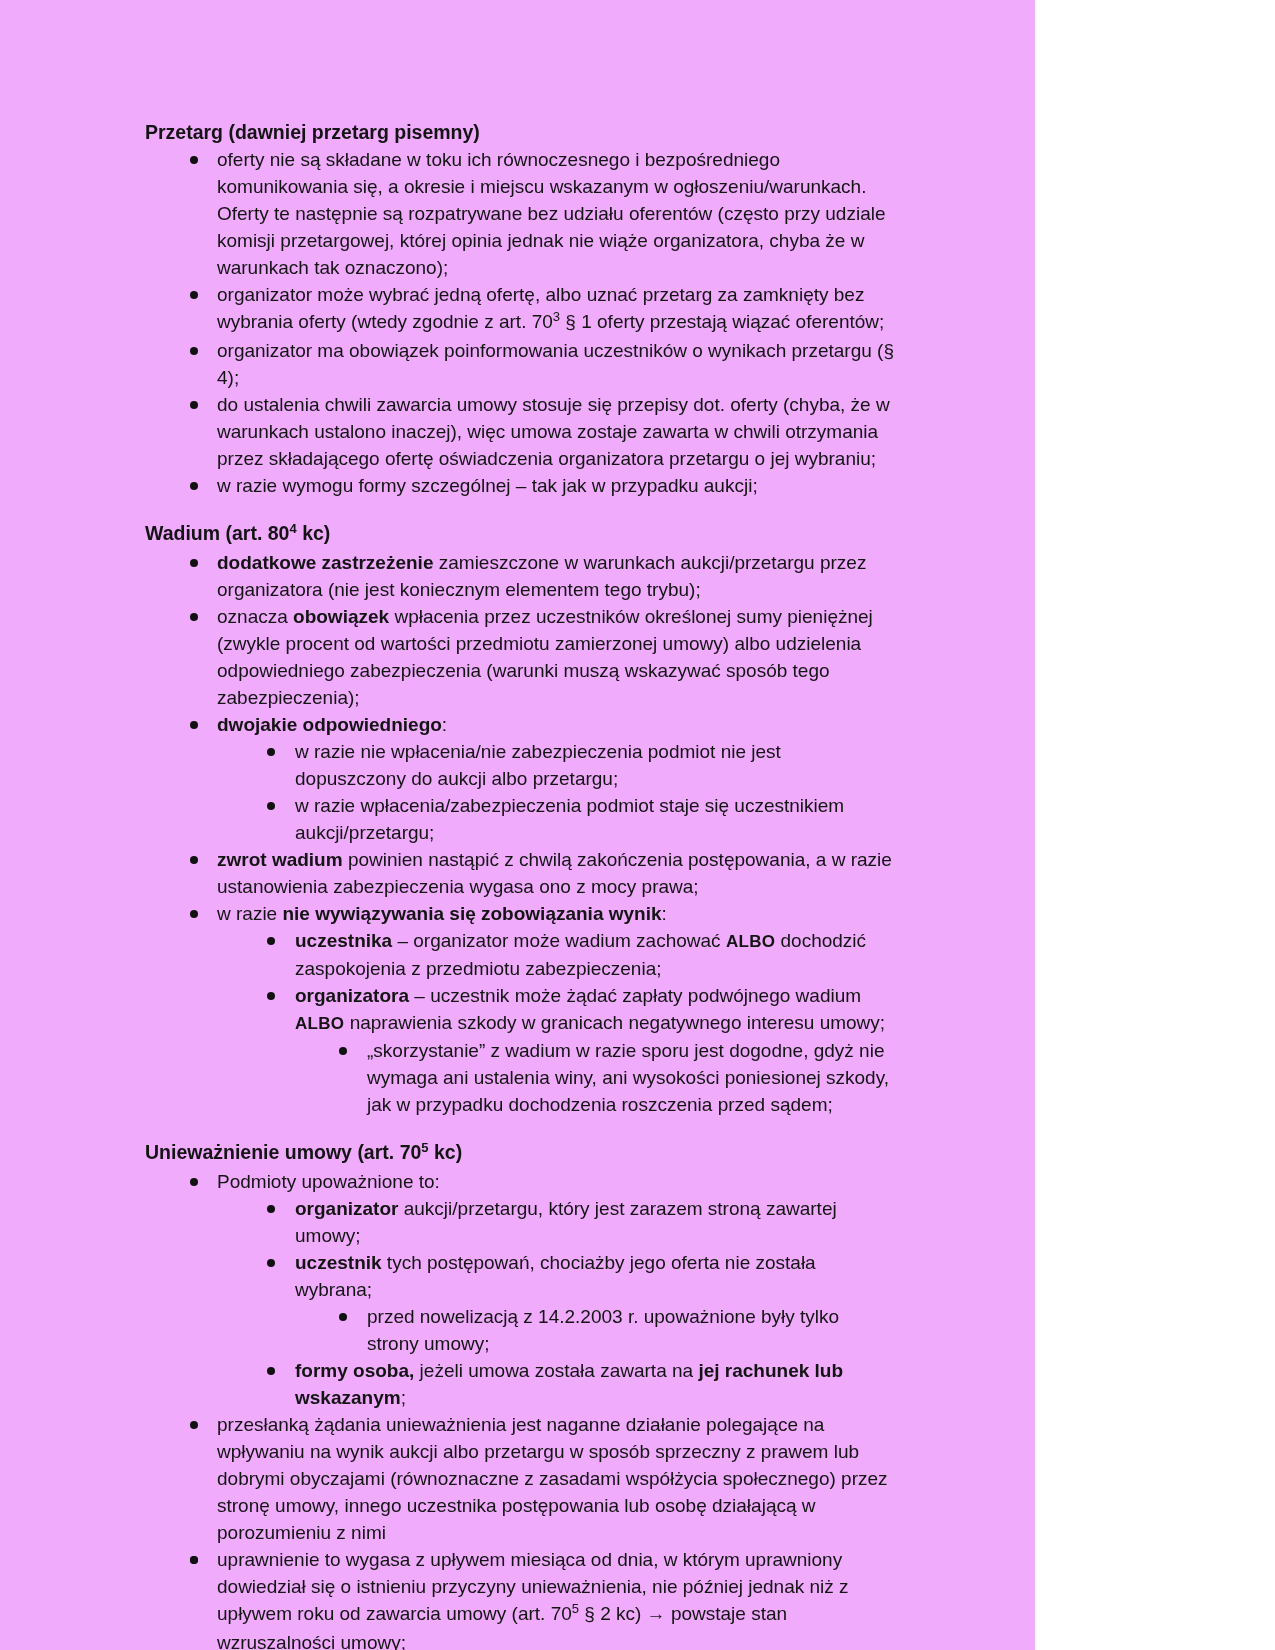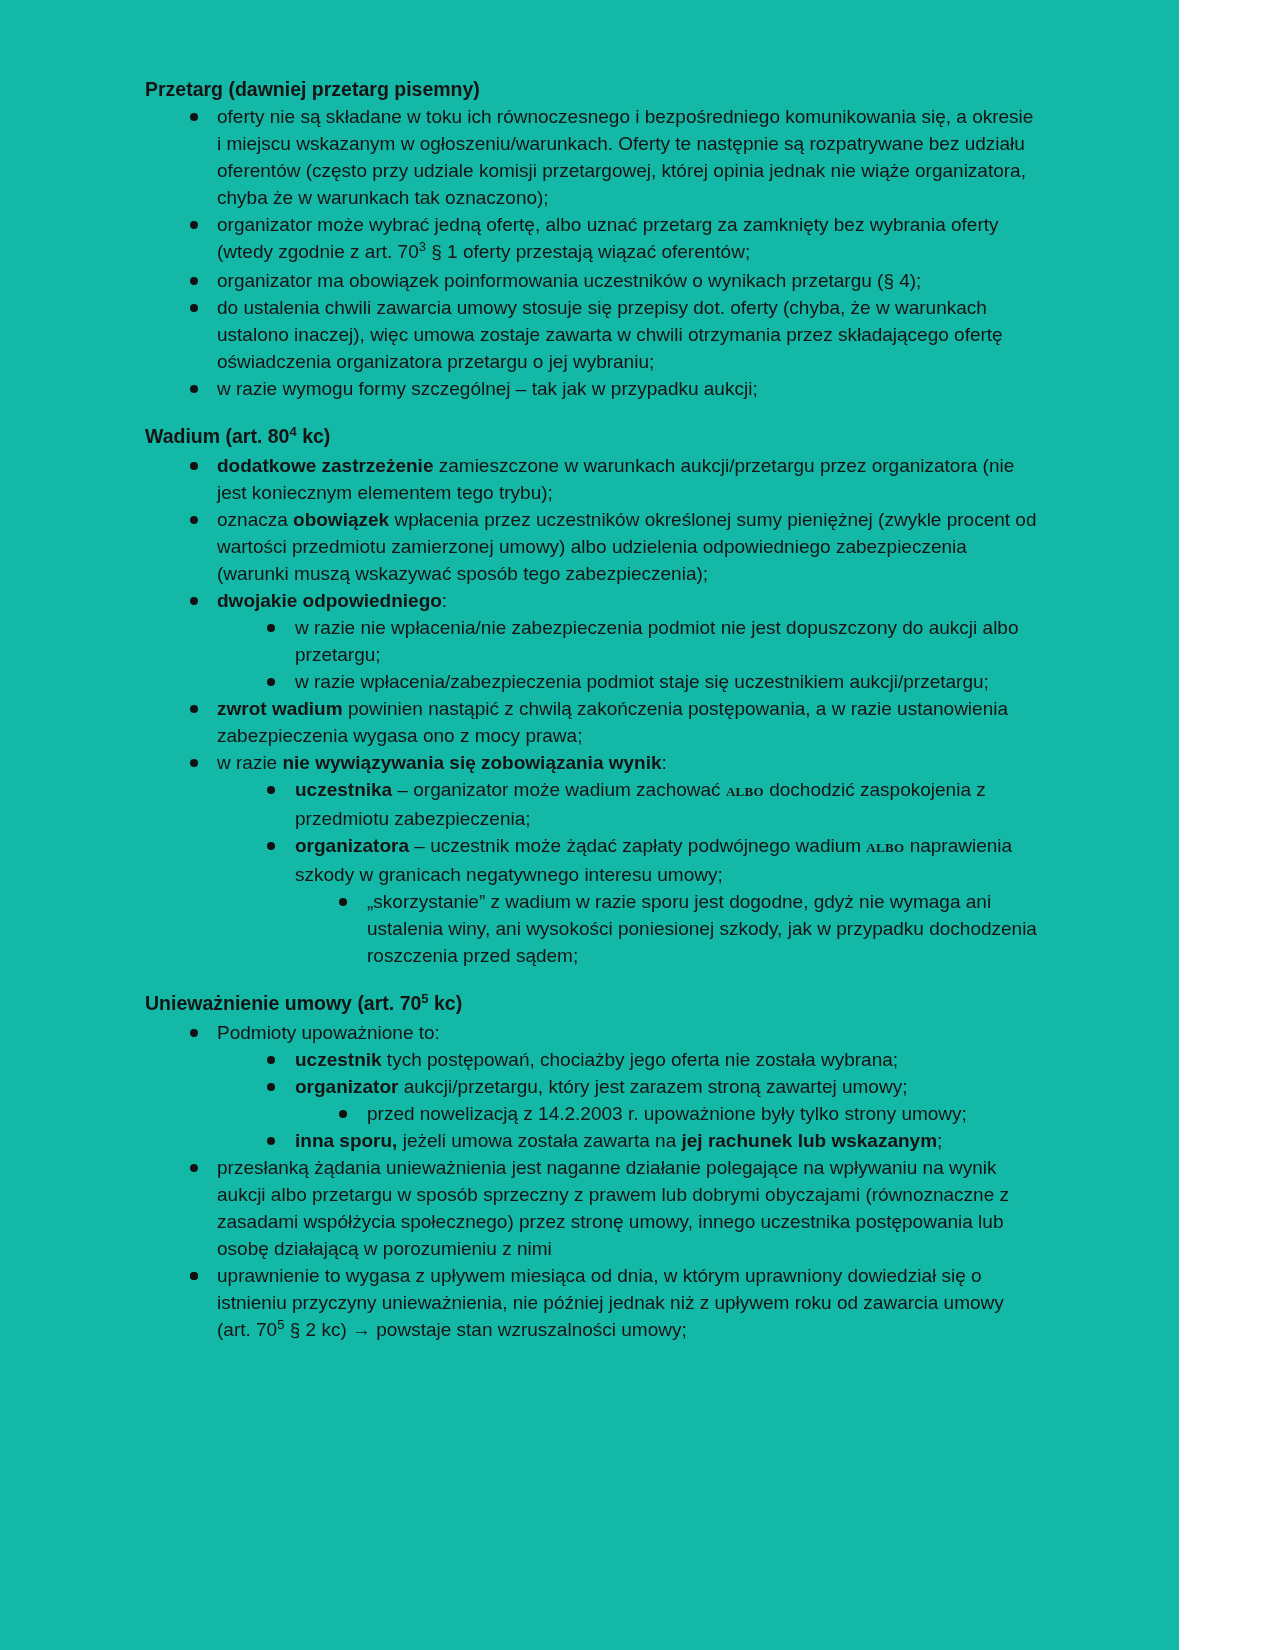--- a/index.html
+++ b/index.html
@@ -1,22 +1,22 @@
 <!DOCTYPE html>
 <html lang="pl"><head>
 <meta charset="utf-8">
 <style>
   html, body { margin: 0; padding: 0; background: #ffffff; }
   .page {
     position: relative;
-    width: 1179px;
+    width: 1035px;
     height: 1650px;
     box-sizing: border-box;
-    background: #14b8a6;
-    padding: 76px 140px 40px 145px;
+    background: #f0abfc;
+    padding: 119px 140px 40px 145px;
     font-family: "Liberation Sans", sans-serif;
     font-size: 19px;
     line-height: 27px;
     color: #141414;
     overflow: hidden;
   }
   .heading {
     font-weight: bold;
     font-size: 19.5px;
   }
@@ -30,21 +30,21 @@
     width: 8px; height: 8px;
     border-radius: 50%;
     background: #111;
     top: 10px;
   }
   .level1 .dot { left: 45px; }
   .level2 .dot { left: 122px; }
   .level3 .dot { left: 194px; }
   .b { font-weight: bold; }
   .sup { font-size: 13px; position: relative; top: -7px; }
-  .sc { font-weight: bold; font-size: 13px; letter-spacing: .3px; font-family: Liberation Serif, serif; }
+  .sc { font-weight: bold; font-size: 17px; letter-spacing: .3px; }
 </style>
 </head>
 <body>
 
 <div class="page">
   <div>
       <div class="heading"><span>Przetarg (dawniej przetarg pisemny)</span></div>
       <div class="item level1"><span class="dot"></span><span class="txt"><span>oferty nie są składane w toku ich równoczesnego i bezpośredniego komunikowania się, a okresie i miejscu wskazanym w ogłoszeniu/warunkach. Oferty te następnie są rozpatrywane bez udziału oferentów (często przy udziale komisji przetargowej, której opinia jednak nie wiąże organizatora, chyba że w warunkach tak oznaczono);</span></span></div>
       <div class="item level1"><span class="dot"></span><span class="txt"><span>organizator może wybrać jedną ofertę, albo uznać przetarg za zamknięty bez wybrania oferty (wtedy zgodnie z art. 70</span><span class="sup">3</span><span> § 1 oferty przestają wiązać oferentów;</span></span></div>
       <div class="item level1"><span class="dot"></span><span class="txt"><span>organizator ma obowiązek poinformowania uczestników o wynikach przetargu (§ 4);</span></span></div>
@@ -56,21 +56,21 @@
       <div class="item level1"><span class="dot"></span><span class="txt"><span class="b">dwojakie odpowiedniego</span><span>:</span></span></div>
       <div class="item level2"><span class="dot"></span><span class="txt"><span>w razie nie wpłacenia/nie zabezpieczenia podmiot nie jest dopuszczony do aukcji albo przetargu;</span></span></div>
       <div class="item level2"><span class="dot"></span><span class="txt"><span>w razie wpłacenia/zabezpieczenia podmiot staje się uczestnikiem aukcji/przetargu;</span></span></div>
       <div class="item level1"><span class="dot"></span><span class="txt"><span class="b">zwrot wadium</span><span> powinien nastąpić z chwilą zakończenia postępowania, a w razie ustanowienia zabezpieczenia wygasa ono z mocy prawa;</span></span></div>
       <div class="item level1"><span class="dot"></span><span class="txt"><span>w razie </span><span class="b">nie wywiązywania się zobowiązania wynik</span><span>:</span></span></div>
       <div class="item level2"><span class="dot"></span><span class="txt"><span class="b">uczestnika</span><span> – organizator może wadium zachować </span><span class="sc">ALBO</span><span> dochodzić zaspokojenia z przedmiotu zabezpieczenia;</span></span></div>
       <div class="item level2"><span class="dot"></span><span class="txt"><span class="b">organizatora</span><span> – uczestnik może żądać zapłaty podwójnego wadium </span><span class="sc">ALBO</span><span> naprawienia szkody w granicach negatywnego interesu umowy;</span></span></div>
       <div class="item level3"><span class="dot"></span><span class="txt"><span>„skorzystanie” z wadium w razie sporu jest dogodne, gdyż nie wymaga ani ustalenia winy, ani wysokości poniesionej szkody, jak w przypadku dochodzenia roszczenia przed sądem;</span></span></div>
       <div class="heading gap"><span>Unieważnienie umowy (art. 70</span><span class="sup">5</span><span> kc)</span></div>
       <div class="item level1"><span class="dot"></span><span class="txt"><span>Podmioty upoważnione to:</span></span></div>
+      <div class="item level2"><span class="dot"></span><span class="txt"><span class="b">organizator</span><span> aukcji/przetargu, który jest zarazem stroną zawartej umowy;</span></span></div>
       <div class="item level2"><span class="dot"></span><span class="txt"><span class="b">uczestnik</span><span> tych postępowań, chociażby jego oferta nie została wybrana;</span></span></div>
-      <div class="item level2"><span class="dot"></span><span class="txt"><span class="b">organizator</span><span> aukcji/przetargu, który jest zarazem stroną zawartej umowy;</span></span></div>
       <div class="item level3"><span class="dot"></span><span class="txt"><span>przed nowelizacją z 14.2.2003 r. upoważnione były tylko strony umowy;</span></span></div>
-      <div class="item level2"><span class="dot"></span><span class="txt"><span class="b">inna sporu,</span><span> jeżeli umowa została zawarta na </span><span class="b">jej rachunek lub wskazanym</span><span>;</span></span></div>
+      <div class="item level2"><span class="dot"></span><span class="txt"><span class="b">formy osoba,</span><span> jeżeli umowa została zawarta na </span><span class="b">jej rachunek lub wskazanym</span><span>;</span></span></div>
       <div class="item level1"><span class="dot"></span><span class="txt"><span>przesłanką żądania unieważnienia jest naganne działanie polegające na wpływaniu na wynik aukcji albo przetargu w sposób sprzeczny z prawem lub dobrymi obyczajami (równoznaczne z zasadami współżycia społecznego) przez stronę umowy, innego uczestnika postępowania lub osobę działającą w porozumieniu z nimi</span></span></div>
       <div class="item level1"><span class="dot"></span></div>
       <div class="item level1"><span class="dot"></span><span class="txt"><span>uprawnienie to wygasa z upływem miesiąca od dnia, w którym uprawniony dowiedział się o istnieniu przyczyny unieważnienia, nie później jednak niż z upływem roku od zawarcia umowy (art. 70</span><span class="sup">5</span><span> § 2 kc) → powstaje stan wzruszalności umowy;</span></span></div>
     </div>
 </div>
 
 </body></html>

